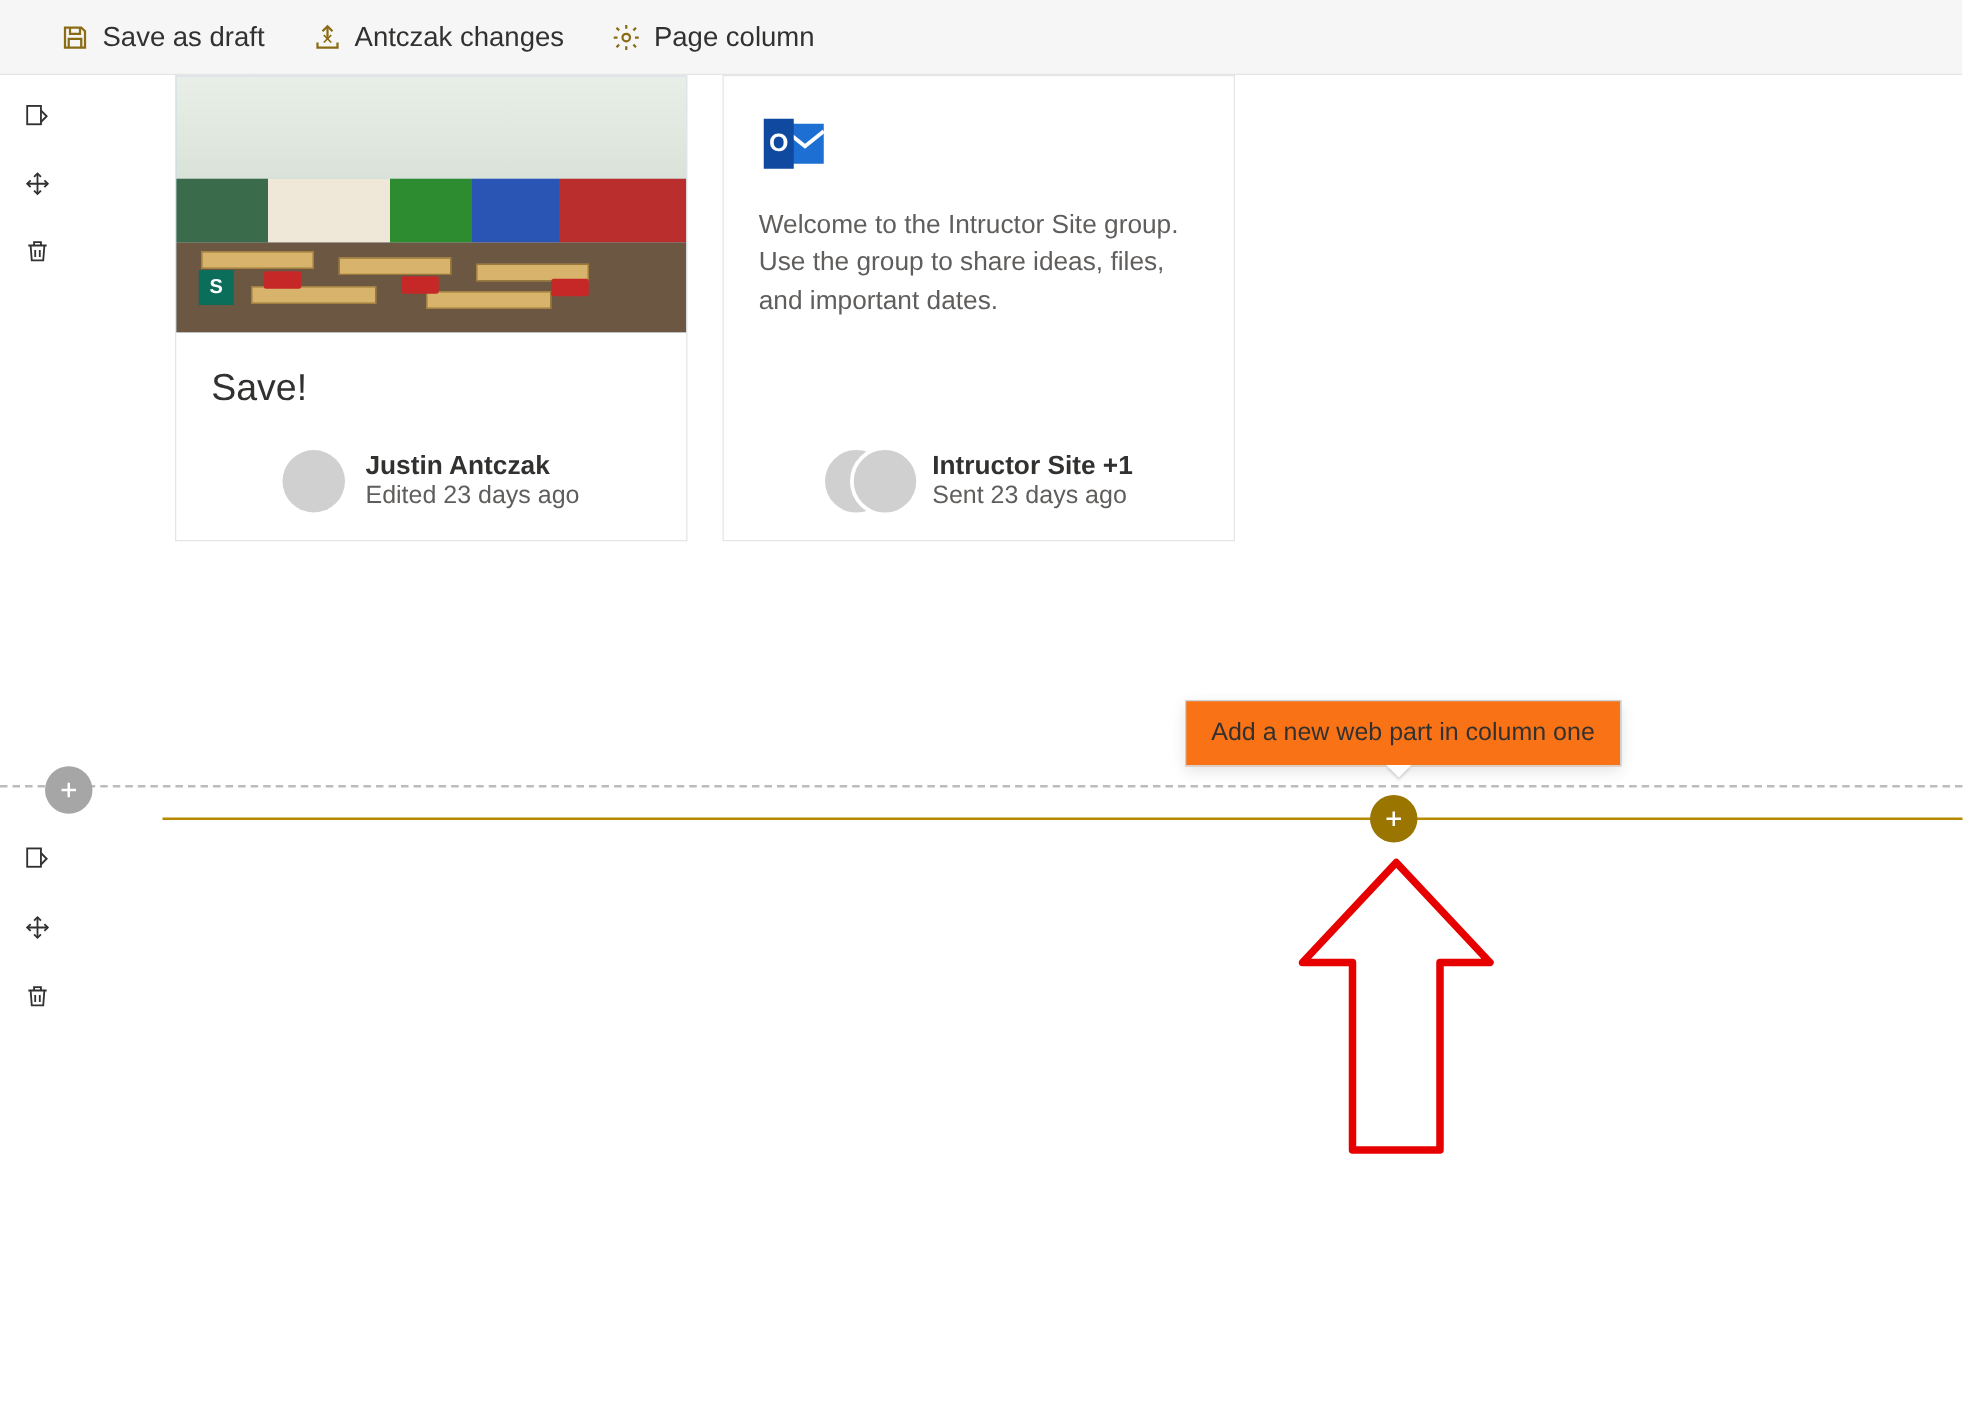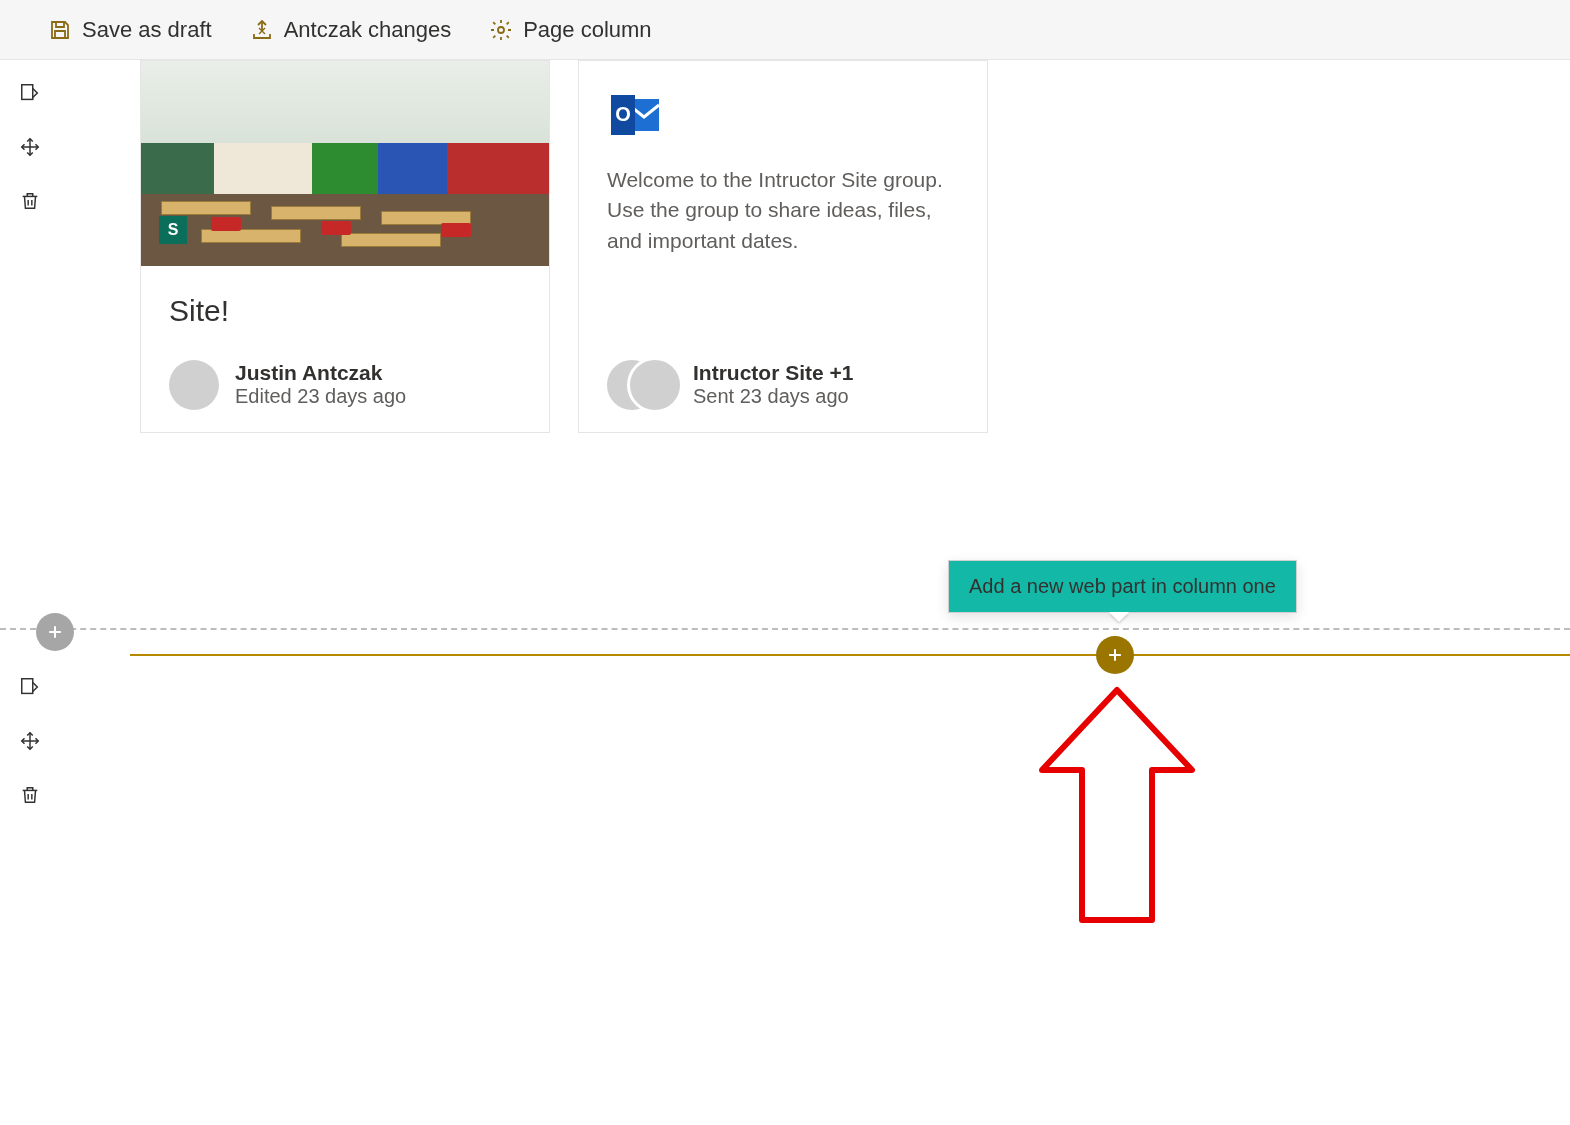--- a/index.html
+++ b/index.html
@@ -11,35 +11,35 @@
   .rail { width: 60px; flex: 0 0 60px; display: flex; flex-direction: column; align-items: center; padding-top: 20px; gap: 28px; }
   .rail .rail-icon { width: 26px; height: 26px; color: #323130; display: flex; align-items: center; justify-content: center; cursor: pointer; }
   .section { flex: 1; padding: 0 80px 0 80px; position: relative; }
   .cards { display: flex; gap: 28px; padding-top: 0; }
   .card { width: 410px; border: 1px solid #e5e5e5; background: #fff; display: flex; flex-direction: column; }
   .card .media { width: 100%; height: 205px; background: #b3cce0; position: relative; overflow: hidden; }
   .card .body { padding: 26px 28px 22px 28px; flex: 1; display: flex; flex-direction: column; }
   .site-label { color: #605e5c; font-size: 20px; margin-bottom: 10px; }
   .card-title { font-size: 30px; font-weight: 400; color: #323130; line-height: 1.25; }
   .card-desc  { font-size: 21px; color: #605e5c; margin-top: 22px; line-height: 1.45; }
-  .meta-row { display: flex; align-items: center; gap: 16px; margin-top: auto; padding-top: 30px; }
+  .meta-row { display: flex; align-items: center; gap: 16px; margin-top: auto; padding-top: 30px; justify-content: center; }
   .avatar, .avatar-group { width: 50px; height: 50px; border-radius: 50%; background: #d0d0d0; position: relative; }
   .avatar::after, .avatar-group::after, .avatar-group::before { content:""; }
   .avatar-group { width: 70px; height: 50px; border-radius: 0; background: transparent; }
   .avatar-group::before, .avatar-group::after { position: absolute; width: 50px; height: 50px; border-radius: 50%; background: #d0d0d0; border: 3px solid #fff; top: -3px; }
   .avatar-group::before { left: -3px; }
   .avatar-group::after  { left: 20px; }
   .meta-text { display: flex; flex-direction: column; }
   .meta-name { font-size: 21px; font-weight: 600; }
   .meta-sub  { font-size: 20px; color: #605e5c; }
   .section-divider { position: absolute; left: 0; right: 0; top: 628px; border-top: 2px dashed #bcbcbc; }
   .plus-gray { position: absolute; left: 36px; top: 613px; width: 38px; height: 38px; border-radius: 50%; background: #a6a6a6; color: #fff; display: flex; align-items: center; justify-content: center; font-size: 26px; cursor: pointer; }
   .section-line-amber { position: absolute; left: 130px; right: 0; top: 654px; border-top: 2px solid #b68900; }
   .plus-amber { position: absolute; top: 636px; left: 1096px; width: 38px; height: 38px; border-radius: 50%; background: #9a7500; color: #fff; display: flex; align-items: center; justify-content: center; font-size: 26px; cursor: pointer; }
-  .tooltip { position: absolute; top: 560px; left: 948px; background: #14b8a6; border: 1px solid #d0d0d0; padding: 14px 20px; font-size: 20px; color: #323130; box-shadow: 0 4px 12px rgba(0,0,0,0.12); }
+  .tooltip { position: absolute; top: 560px; left: 948px; background: #f97316; border: 1px solid #d0d0d0; padding: 14px 20px; font-size: 20px; color: #323130; box-shadow: 0 4px 12px rgba(0,0,0,0.12); }
   .tooltip::after { content:""; position: absolute; bottom: -10px; left: 160px; width: 0; height: 0; border-left: 10px solid transparent; border-right: 10px solid transparent; border-top: 10px solid #fff; filter: drop-shadow(0 2px 1px rgba(0,0,0,0.15)); }
   .rail2 { position: absolute; left: 0; top: 658px; width: 60px; display: flex; flex-direction: column; align-items: center; gap: 28px; padding-top: 18px; }
   .red-arrow { position: absolute; left: 1022px; top: 680px; pointer-events: none; }
   .outlook-icon { width: 56px; height: 56px; position: relative; }
   
   .media-ceiling { position:absolute; top:0; left:0; right:0; height:40%; background:linear-gradient(#e9efe8,#d9e2d8); }
   .media-floor  { position:absolute; bottom:0; left:0; right:0; height:35%; background:#6b5742; }
   .media-wall   { position:absolute; top:40%; left:0; right:0; height:25%; background:linear-gradient(90deg,#3a6b4a 0 18%,#efe7d8 18% 42%,#2e8c30 42% 58%,#2a55b5 58% 75%,#bb2e2e 75% 100%); }
   .desk { position:absolute; background:#d7b36b; border:1px solid #9a7a3a; height:14px; }
   .bin  { position:absolute; background:#c62828; border-radius:2px; height:14px; }
@@ -119,21 +119,21 @@
           <div class="desk" style="left:60px; top:168px; width:100px;"></div>
           <div class="desk" style="left:200px; top:172px; width:100px;"></div>
           <div class="bin" style="left:70px; top:156px; width:30px;"></div>
           <div class="bin" style="left:180px; top:160px; width:30px;"></div>
           <div class="bin" style="left:300px; top:162px; width:30px;"></div>
           <div class="sp-badge">
               <span>S</span>
             </div>
         </div>
         <div class="body">
-          <div class="card-title">Site!</div>
+          <div class="card-title">Save!</div>
           <div class="meta-row">
             <div class="avatar"></div>
             <div class="meta-text">
               <div class="meta-name">Justin Antczak</div>
               <div class="meta-sub">Edited 23 days ago</div>
             </div>
           </div>
         </div>
       </div>
 

